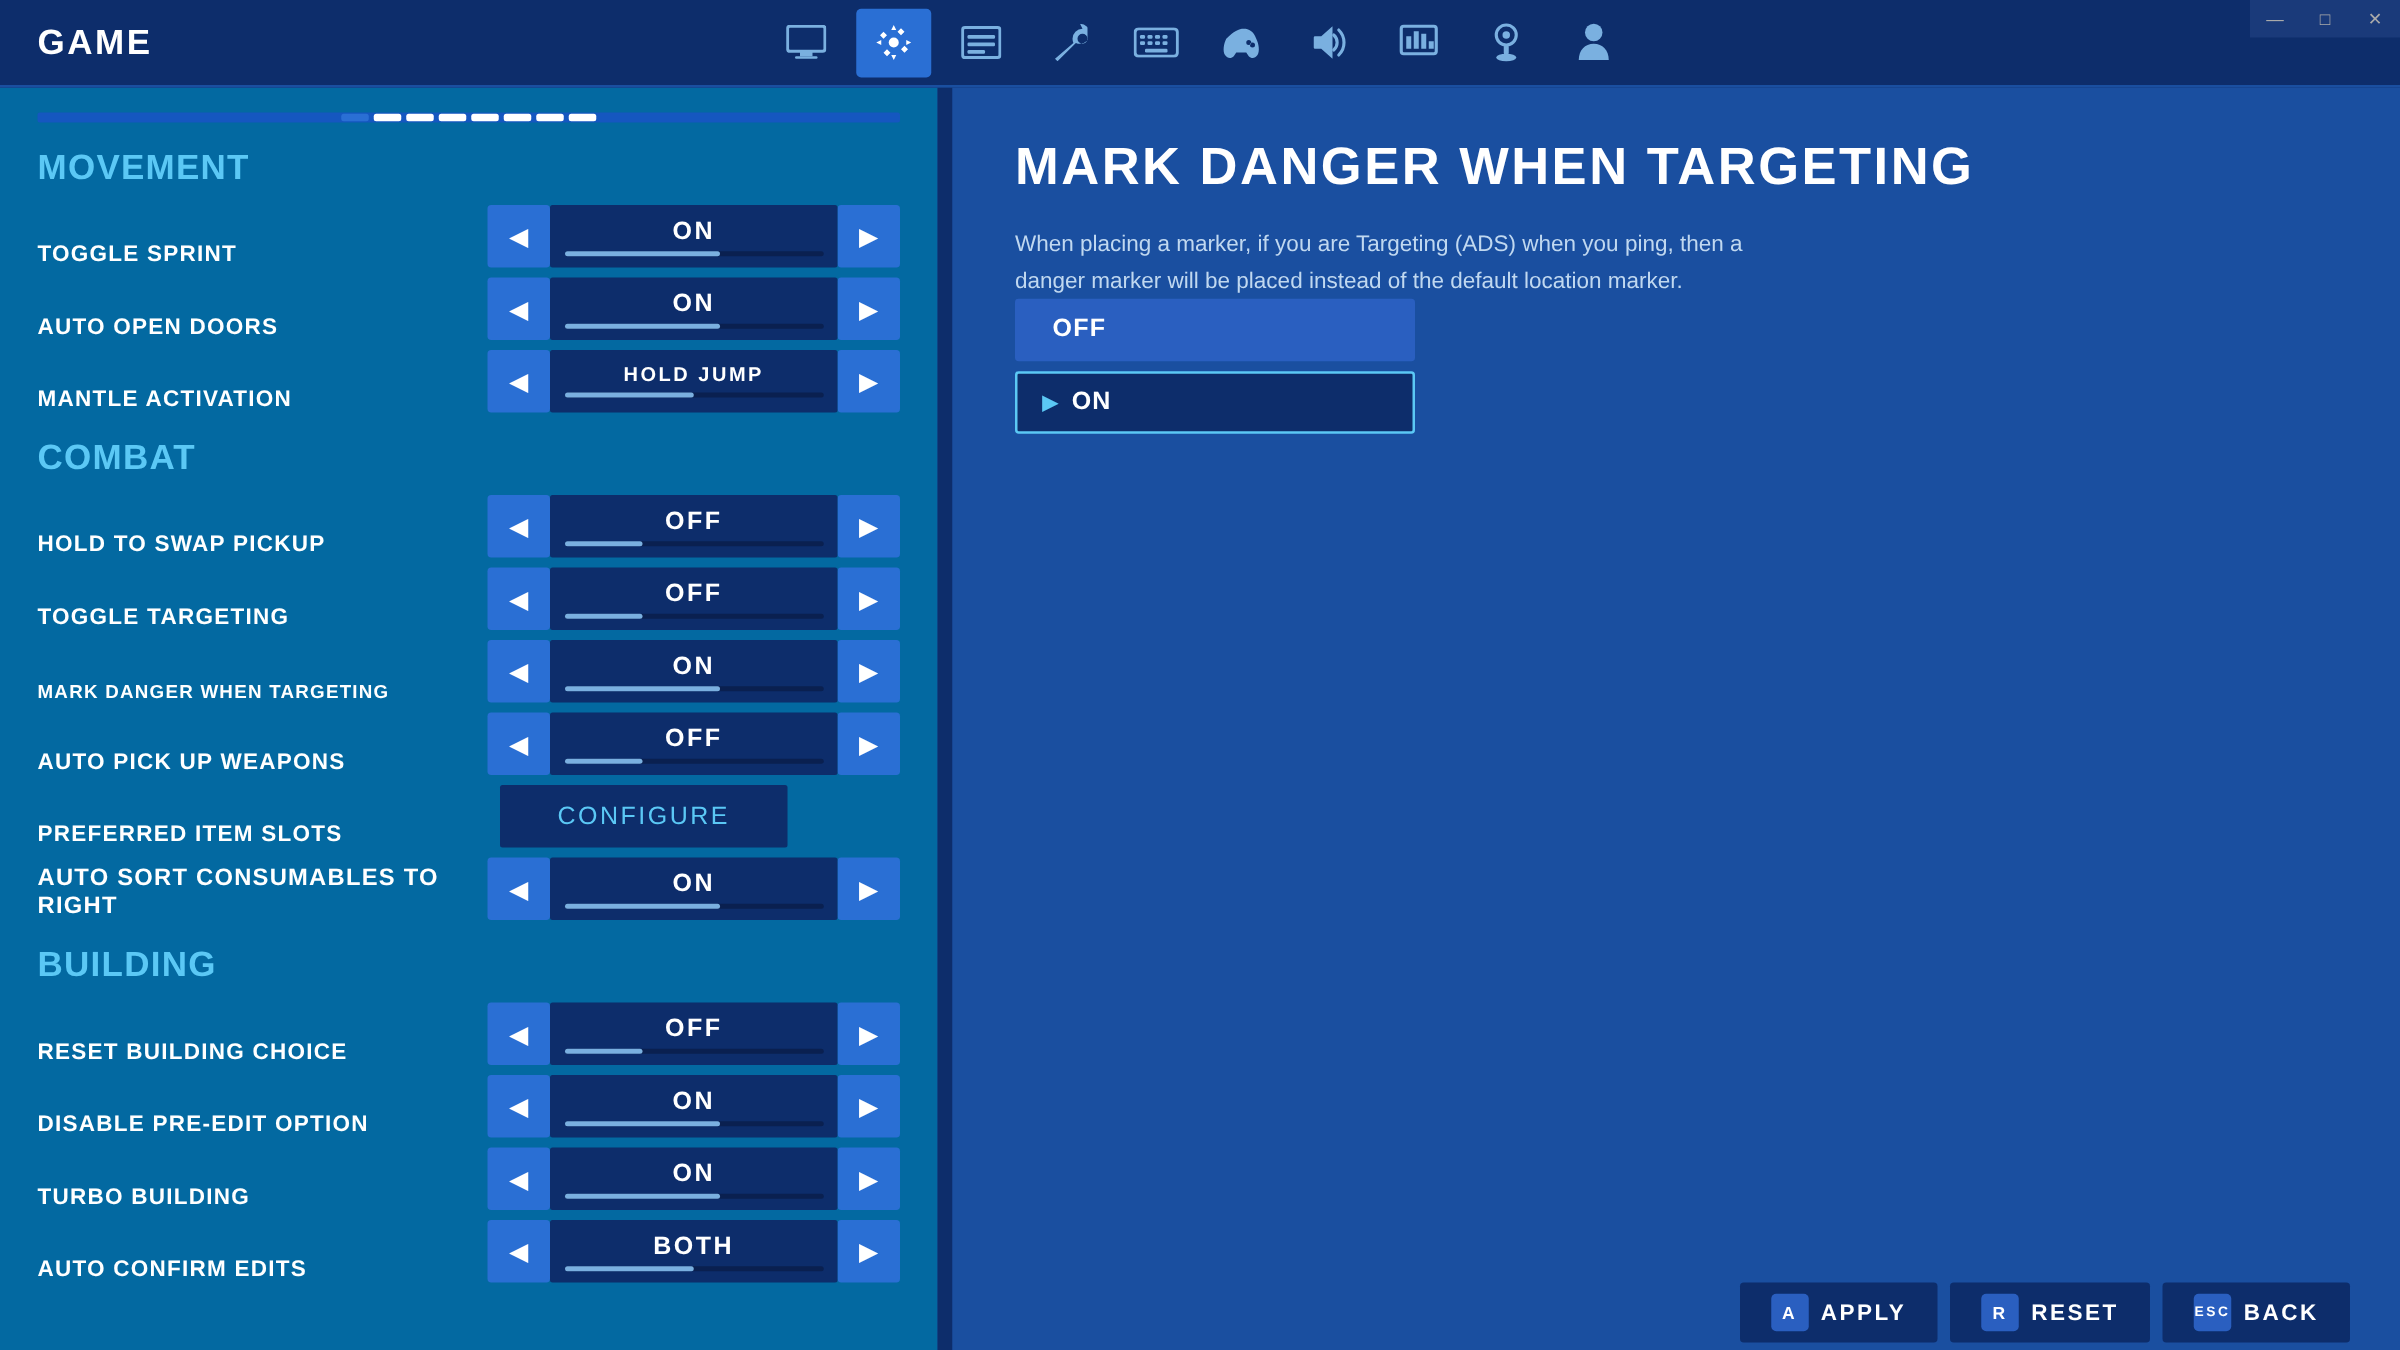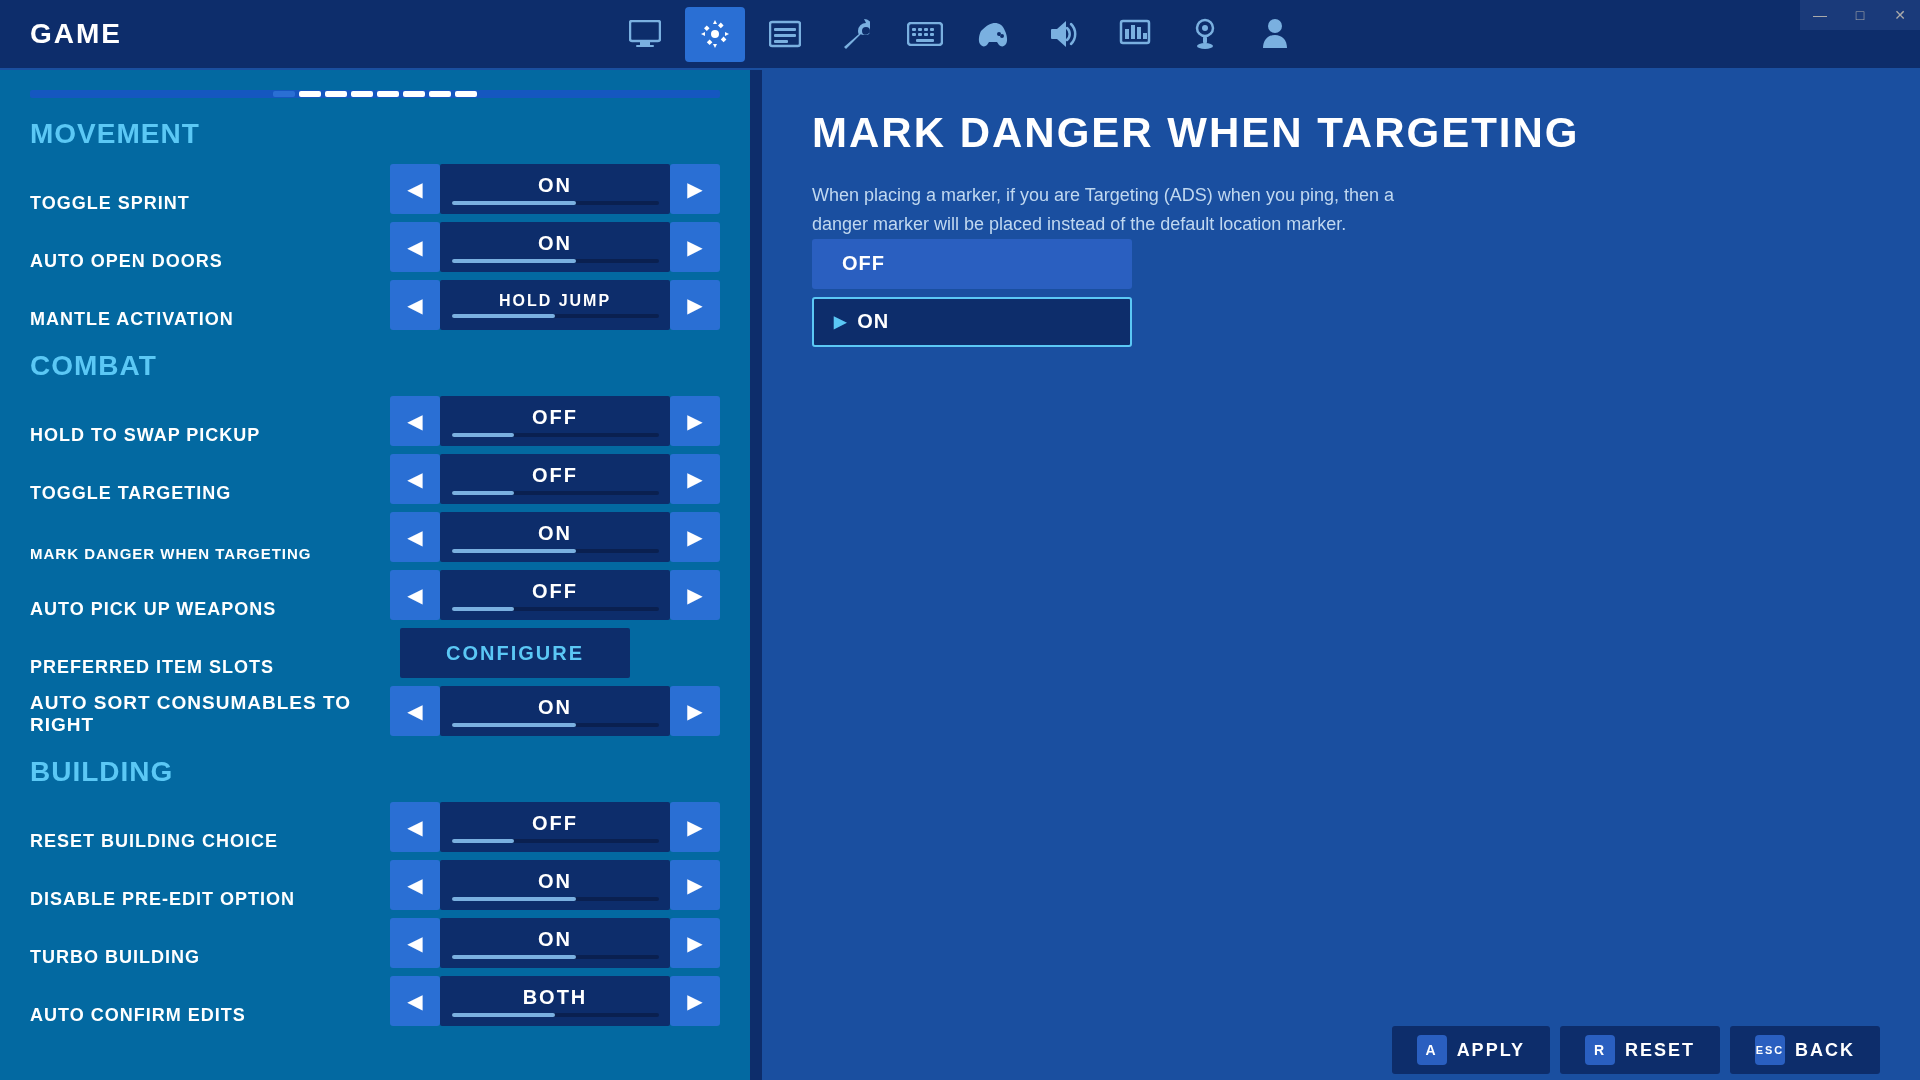--- a/index.html
+++ b/index.html
@@ -193,21 +193,21 @@
       background: #7ab0e0;
       border-radius: 2px;
     }
     .configure-btn {
       width: 230px;
       height: 50px;
       background: #0d2d6b;
       border: none;
       color: #5bc8f5;
       font-size: 20px;
-      font-weight: 700;
+      font-weight: 400;
       text-transform: uppercase;
       letter-spacing: 2px;
       cursor: pointer;
       border-radius: 2px;
     }
 
     
     .divider {
       width: 12px;
       background: #0d2d6b;

